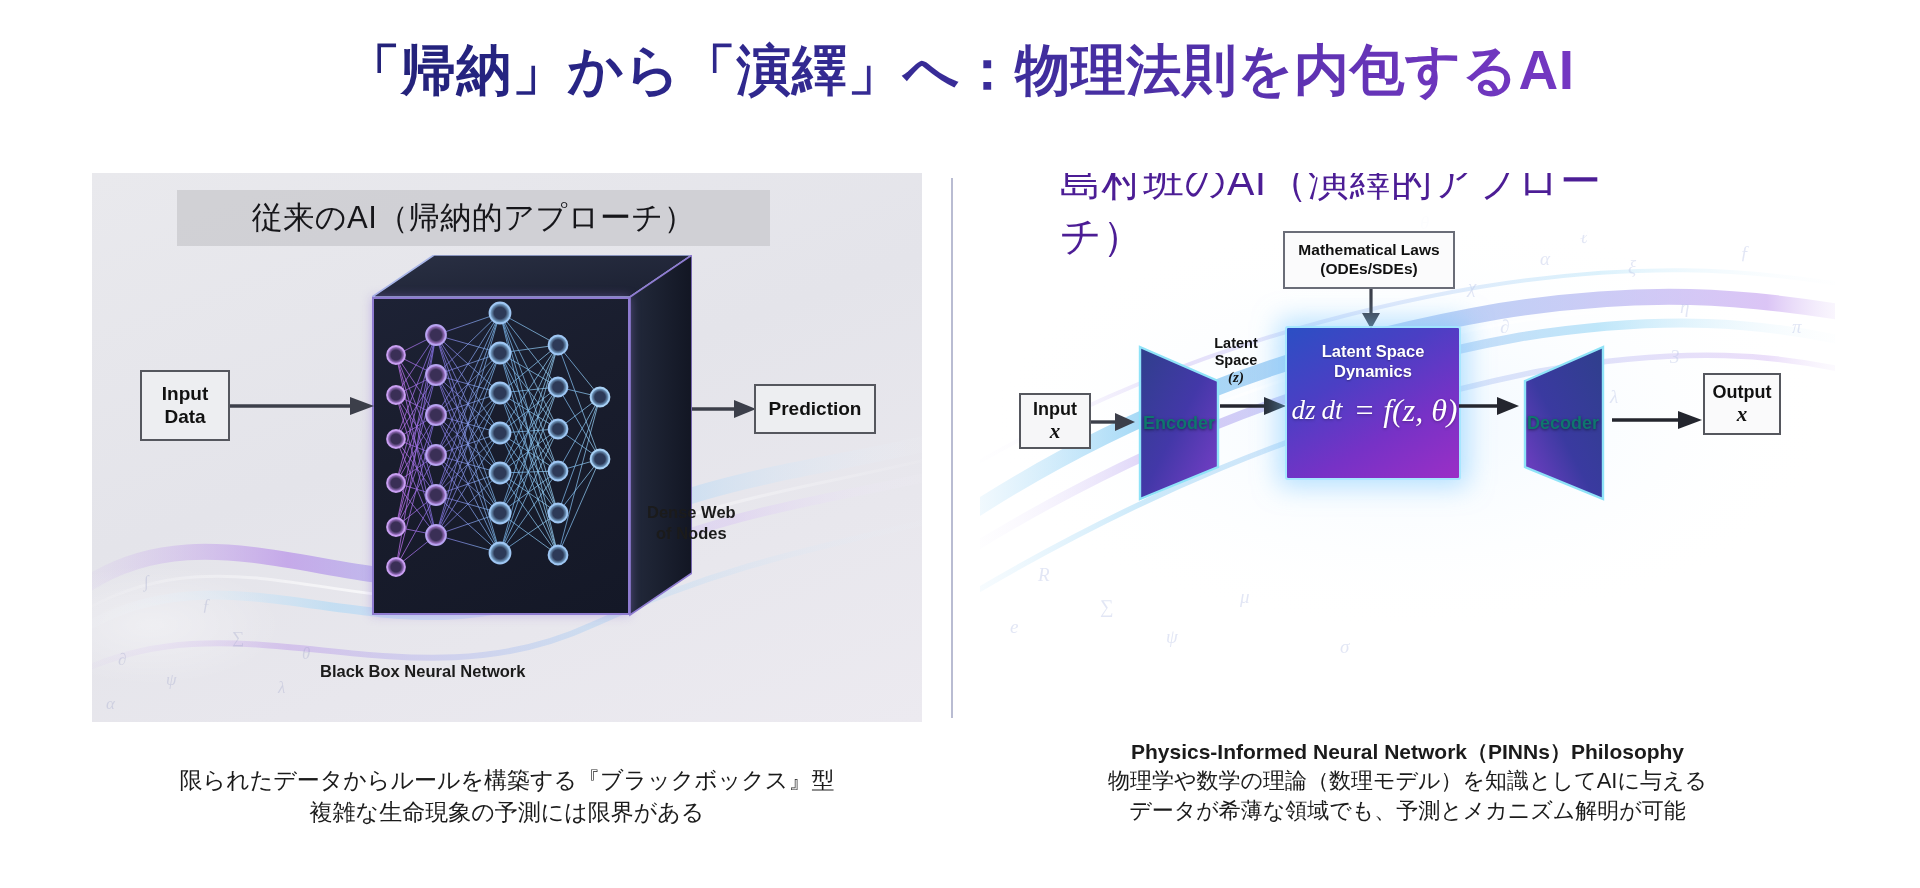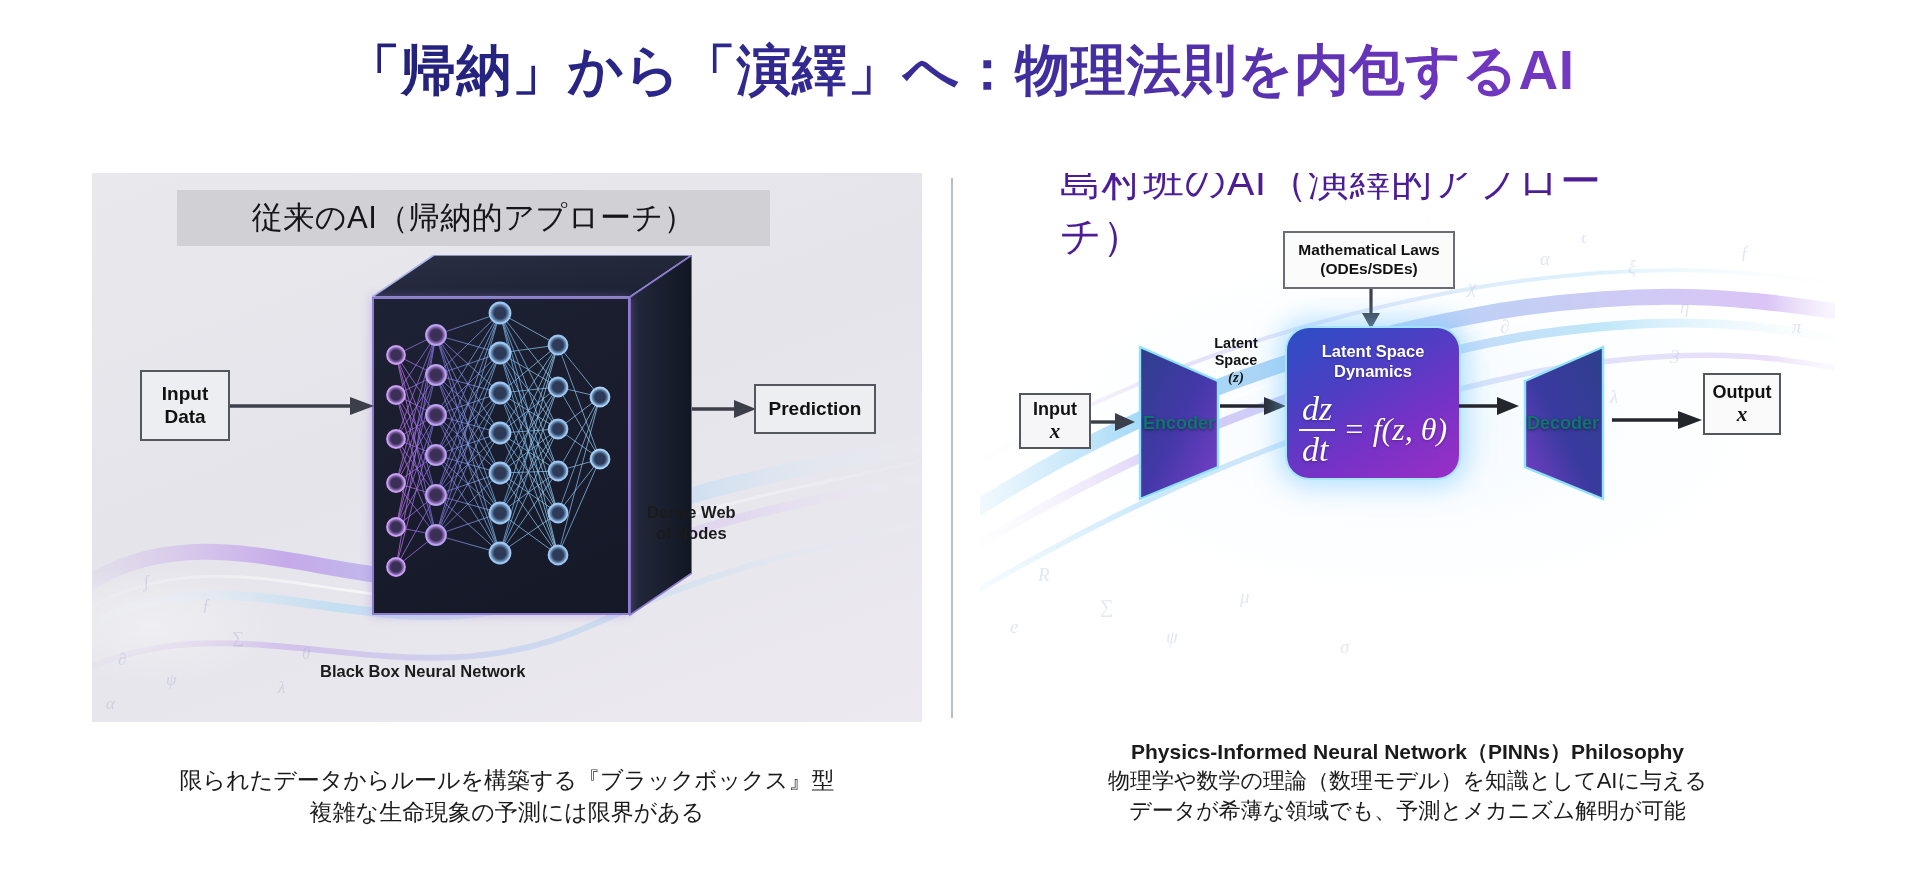--- a/index.html
+++ b/index.html
@@ -225,21 +225,21 @@
   #latent-label .z {
     font-family: "Liberation Serif","DejaVu Serif",serif;
     font-style: italic;
     font-size: 15px;
   }
 
   #box-latent {
     position: absolute;
     left: 307px; top: 155px;
     width: 172px; height: 150px;
-    border-radius: 22px;
+    border-radius: 1px;
     background: linear-gradient(150deg, #2b4fc4 0%, #4b3fc4 34%, #7632c6 66%, #9b2fc6 100%);
     box-shadow: 0 0 0 2px rgba(160,230,255,0.85), 0 0 26px 8px rgba(120,200,255,0.55);
     box-sizing: border-box;
     display: flex; flex-direction: column;
     align-items: center;
     padding-top: 13px;
   }
   #box-latent .ls-title {
     color: #ffffff;
     font-size: 16.5px;
@@ -253,23 +253,23 @@
     color: #ffffff;
     font-family: "Liberation Serif", "DejaVu Serif", serif;
     font-style: italic;
     font-size: 32px;
     display: flex;
     align-items: center;
     text-shadow: 0 1px 3px rgba(0,0,0,0.3);
   }
   .frac {
     display: inline-flex;
-    flex-direction: column;
-    align-items: flex-start;
-    font-size: 34px;
+    flex-direction: row;
+    align-items: flex-end;
+    font-size: 27px;
     line-height: 1.02;
     margin-right: 8px;
   }
   .frac .num { padding: 0 3px; }
   .frac .bar { width: 100%; height: 2px; background: #fff; margin: 2px 0; }
   .frac .den { padding: 0 3px; }
 
   
   .caption-block {
     position: absolute;

